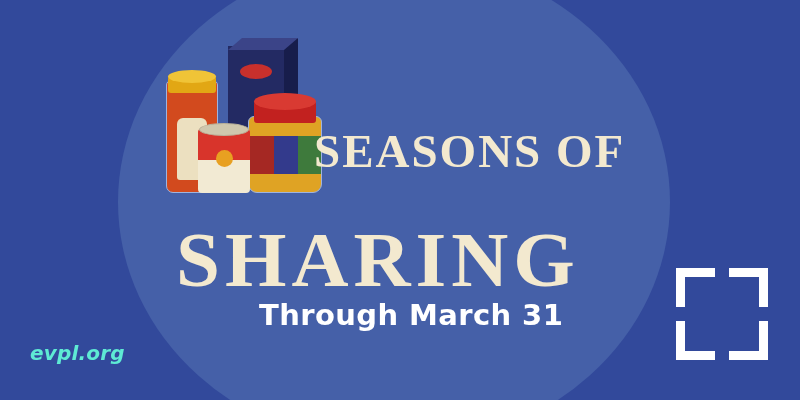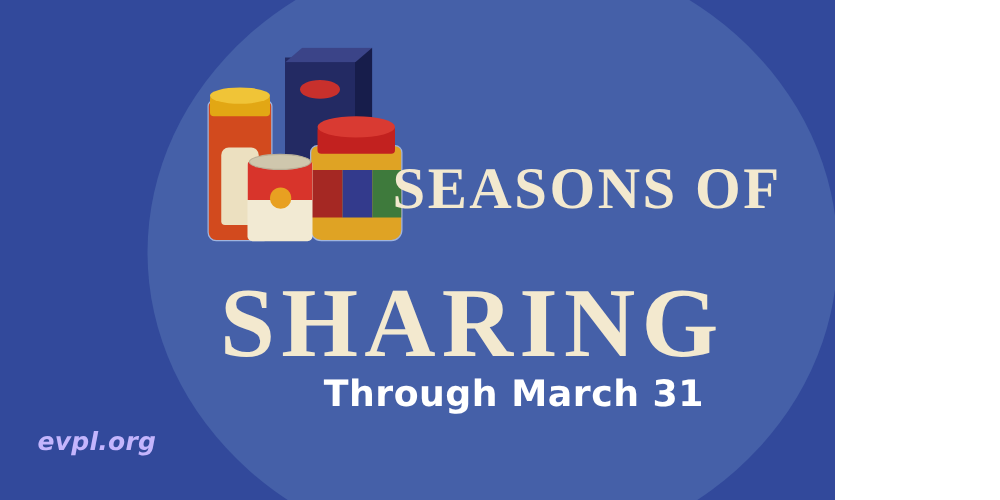--- a/index.html
+++ b/index.html
@@ -3,21 +3,21 @@
 <meta charset="utf-8">
 <title>Seasons of Sharing</title>
 <style>
   html, body {
     margin: 0;
     padding: 0;
     background: #ffffff;
   }
   #poster {
     position: relative;
-    width: 668px;
+    width: 800px;
     height: 400px;
     overflow: hidden;
     background: #32499b;
     font-family: "Liberation Sans", sans-serif;
     -webkit-font-smoothing: antialiased;
   }
 
   
   .bg-base {
     position: absolute;
@@ -196,21 +196,21 @@
   .site-url {
     position: absolute;
     left: 30px;
     top: 343px;
     font-family: "DejaVu Sans", sans-serif;
     font-style: italic;
     font-weight: 700;
     font-size: 20px;
     line-height: 1;
     letter-spacing: 0.2px;
-    color: #c4b5fd;
+    color: #5eead4;
     white-space: nowrap;
   }
 
   
   .logo-brackets {
     position: absolute;
     left: 676px;
     top: 268px;
     width: 92px;
     height: 92px;

